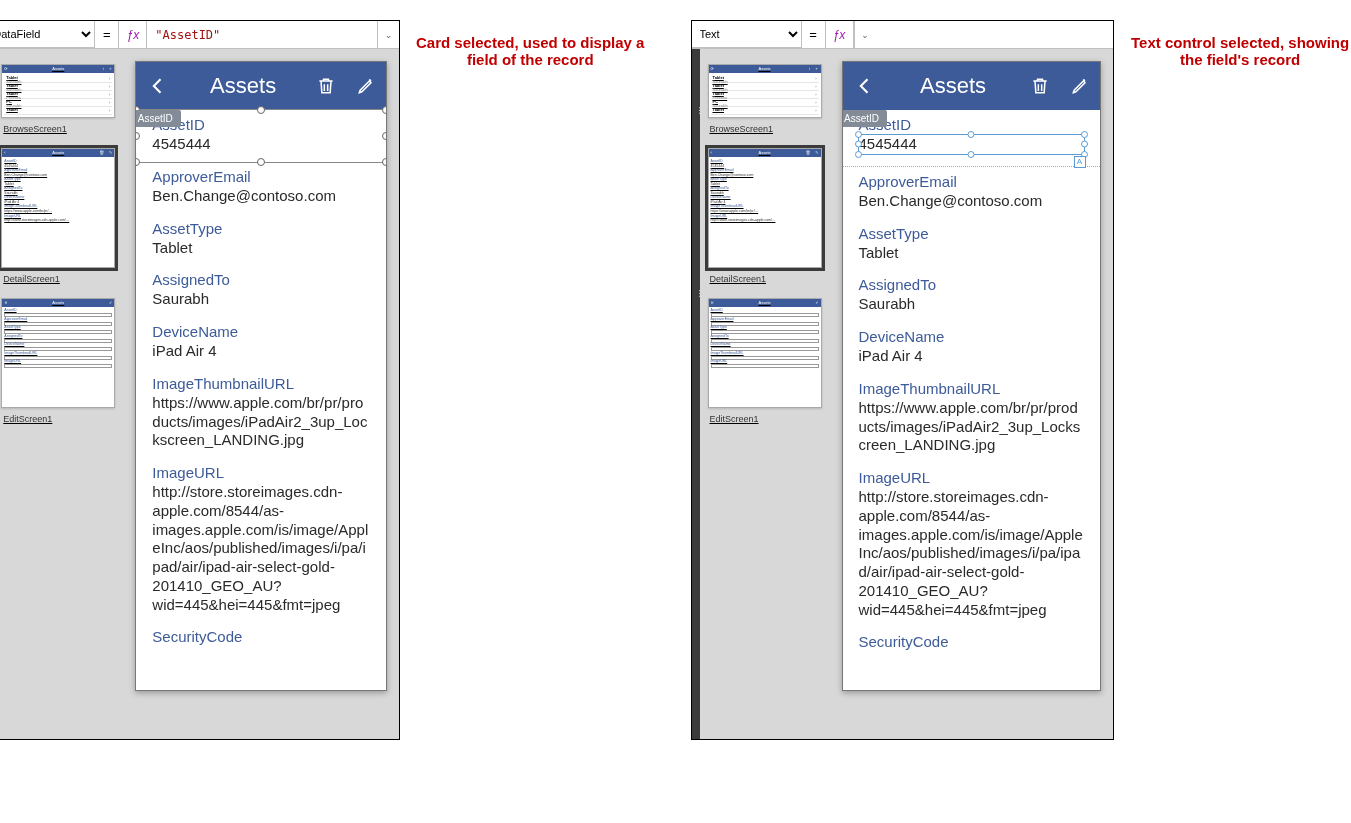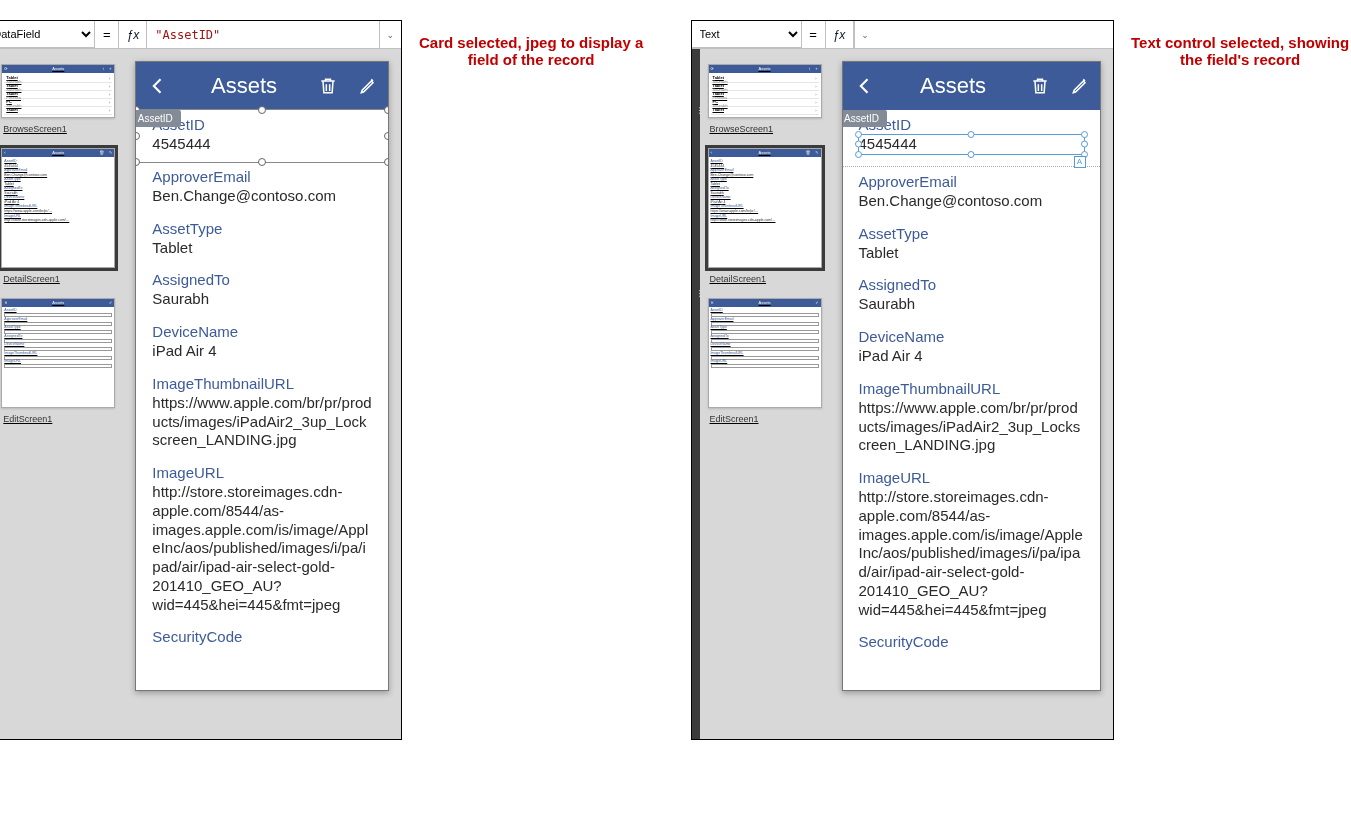--- a/index.html
+++ b/index.html
@@ -45,21 +45,21 @@
     padding: 2px 4px;
     background: #fff;
   }
   .equals {
     display:flex;align-items:center;justify-content:center;
     width:24px;border-right:1px solid #c0c0c0;font-size:13px;
   }
   .fx {
     display:flex;align-items:center;justify-content:center;
     width:28px;border-right:1px solid #c0c0c0;
-    font-style:italic;color:#0f172a;font-size:12px;
+    font-style:italic;color:#a21caf;font-size:12px;
   }
   .formula-input {
     flex:1;border:none;padding:2px 8px;
     font-family:Consolas,monospace;font-size:12px;outline:none;
   }
   .formula-expand {
     width:22px;border-left:1px solid #c0c0c0;
     display:flex;align-items:center;justify-content:center;
     color:#666;font-size:9px;
   }
@@ -317,21 +317,21 @@
                 <div class="field-value">http://store.storeimages.cdn-apple.com/8544/as-images.apple.com/is/image/AppleInc/aos/published/images/i/pa/ipad/air/ipad-air-select-gold-201410_GEO_AU?wid=445&amp;hei=445&amp;fmt=jpeg</div>
               </div>
               <div class="field">
                 <div class="field-label">SecurityCode</div>
               </div>
             </div>
           </div>
         </div>
       </div>
     </div>
-    <div class="caption">Card selected, jpeg to display a field of the record</div>
+    <div class="caption">Card selected, used to display a field of the record</div>
   </div>
 
   <div class="panel-wrap">
     <div class="panel">
       <div class="formula-bar">
         <select class="property-select">
           <option>Text</option>
         </select>
         <div class="equals">=</div>
         <div class="fx">ƒx</div>

